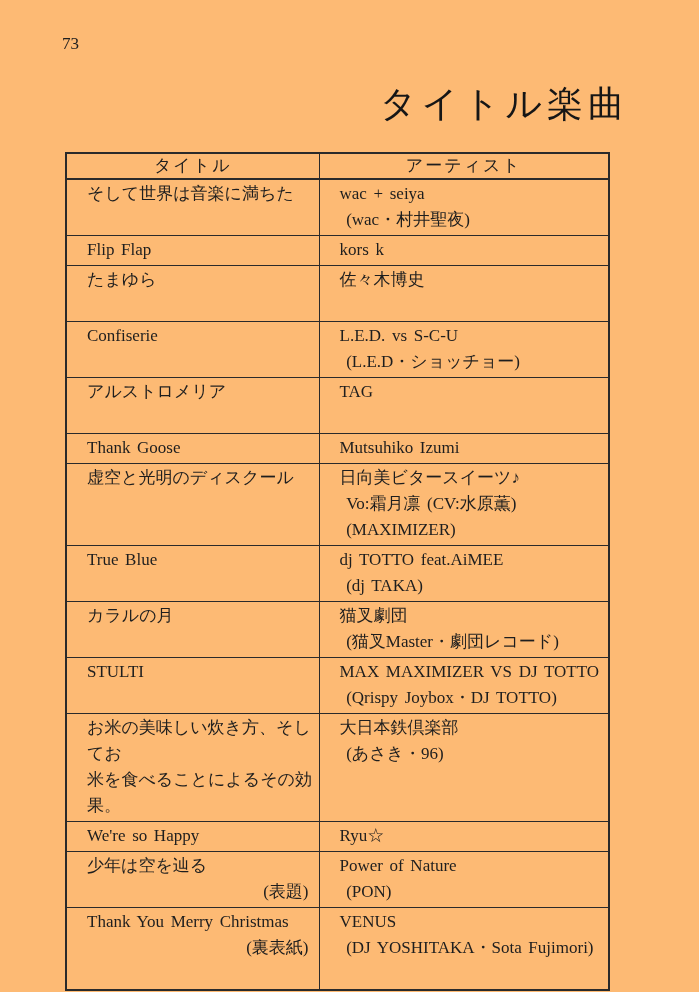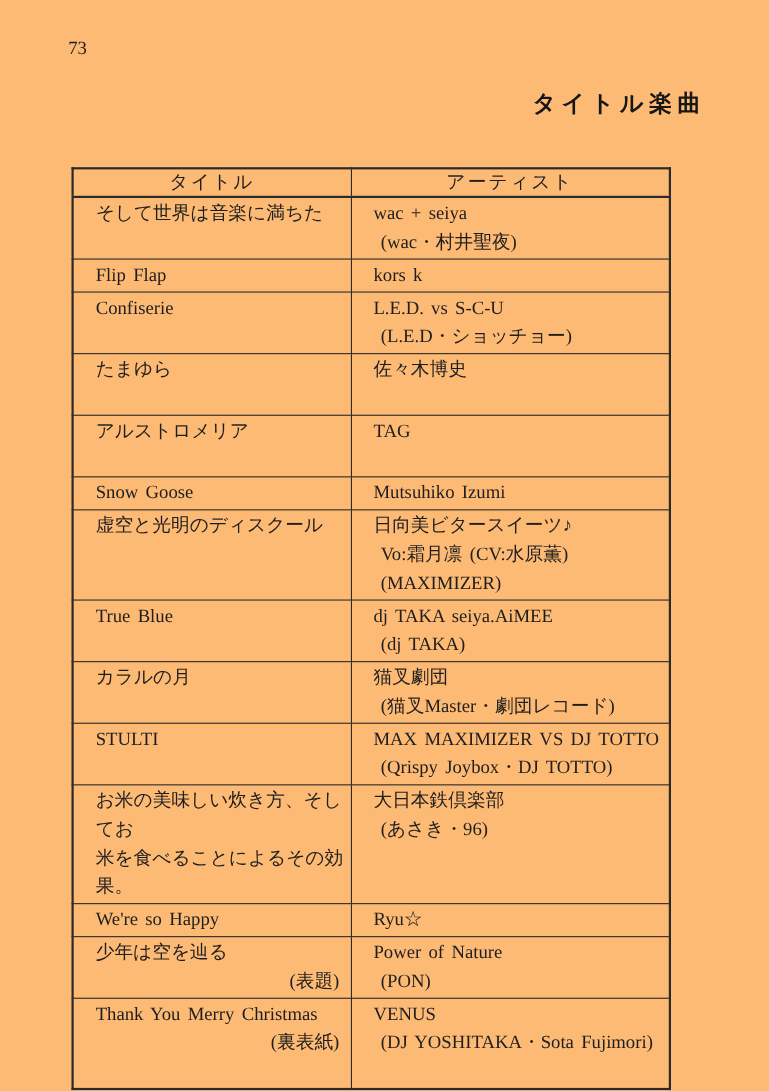--- a/index.html
+++ b/index.html
@@ -15,24 +15,24 @@
   .page-number {
     position: absolute;
     left: 62px;
     top: 34px;
     font-size: 17px;
     line-height: 20px;
   }
   .doc-title {
     position: absolute;
     top: 80px;
-    right: 57px;
+    right: 70px;
     margin: 0;
-    font-size: 21px;
-    font-weight: bold;
+    font-size: 36px;
+    font-weight: normal;
     letter-spacing: 5px;
     color: #161616;
     white-space: nowrap;
   }
   table.songs {
     position: absolute;
     left: 65px;
     top: 152px;
     width: 543px;
     border-collapse: collapse;
@@ -100,69 +100,69 @@
         <tr>
           <td>
             <div class="line">Flip Flap</div>
           </td>
           <td>
             <div class="line">kors k</div>
           </td>
         </tr>
         <tr>
           <td>
+            <div class="line">たまゆら</div>
+          </td>
+          <td>
+            <div class="line">佐々木博史</div>
+            <div class="line"></div>
+          </td>
+        </tr>
+        <tr>
+          <td>
             <div class="line">Confiserie</div>
           </td>
           <td>
             <div class="line">L.E.D. vs S-C-U</div>
             <div class="line"> (L.E.D・ショッチョー)</div>
           </td>
         </tr>
         <tr>
           <td>
-            <div class="line">たまゆら</div>
-          </td>
-          <td>
-            <div class="line">佐々木博史</div>
-            <div class="line"></div>
-          </td>
-        </tr>
-        <tr>
-          <td>
             <div class="line">アルストロメリア</div>
           </td>
           <td>
             <div class="line">TAG</div>
             <div class="line"></div>
           </td>
         </tr>
         <tr>
           <td>
-            <div class="line">Snow Goose</div>
+            <div class="line">Thank Goose</div>
           </td>
           <td>
             <div class="line">Mutsuhiko Izumi</div>
           </td>
         </tr>
         <tr>
           <td>
             <div class="line">虚空と光明のディスクール</div>
           </td>
           <td>
             <div class="line">日向美ビタースイーツ♪</div>
             <div class="line"> Vo:霜月凛 (CV:水原薫)</div>
             <div class="line"> (MAXIMIZER)</div>
           </td>
         </tr>
         <tr>
           <td>
             <div class="line">True Blue</div>
           </td>
           <td>
-            <div class="line">dj TAKA seiya.AiMEE</div>
+            <div class="line">dj TOTTO feat.AiMEE</div>
             <div class="line"> (dj TAKA)</div>
           </td>
         </tr>
         <tr>
           <td>
             <div class="line">カラルの月</div>
           </td>
           <td>
             <div class="line">猫叉劇団</div>
             <div class="line"> (猫叉Master・劇団レコード)</div>

